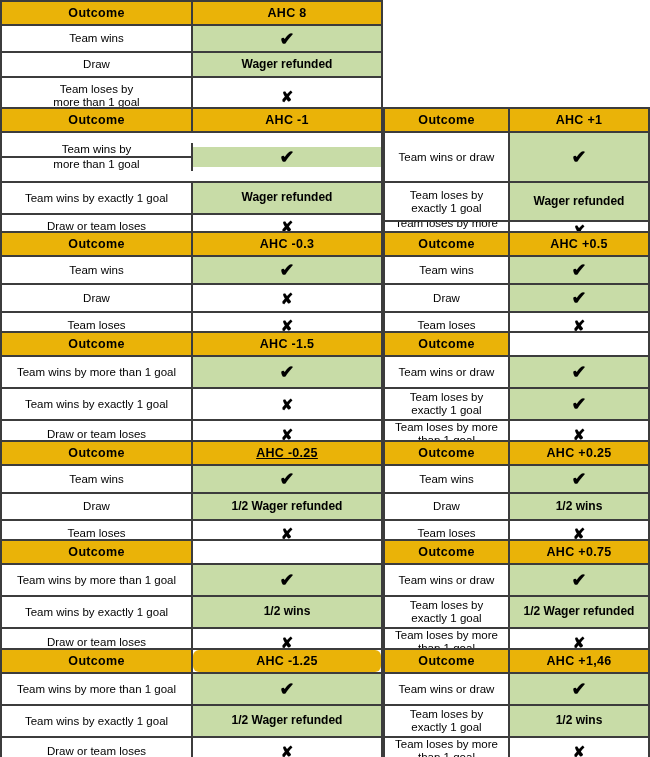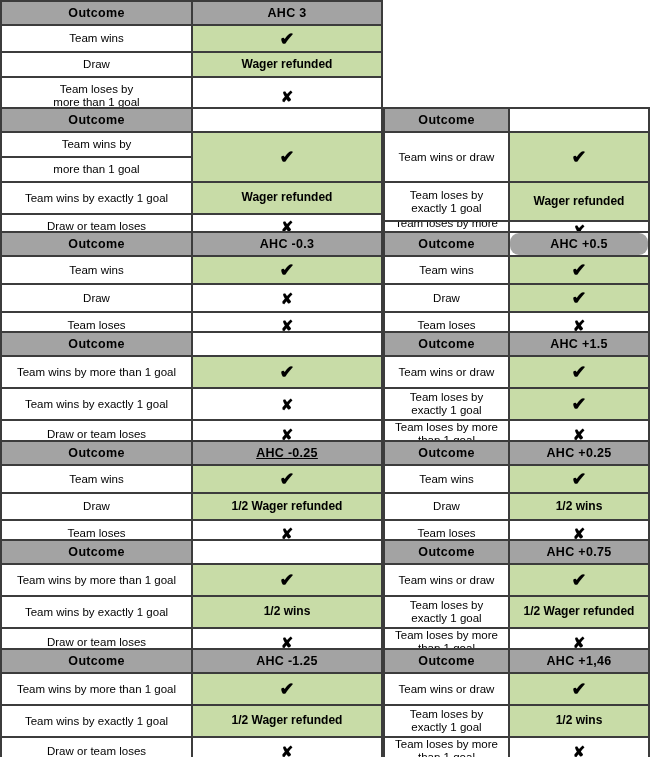--- a/index.html
+++ b/index.html
@@ -61,21 +61,21 @@
   }
   .c-value {
     background: #ffffff;
     font-size: 12px;
     font-weight: bold;
   }
 
   
   .hdr .c-outcome,
   .hdr .c-value {
-    background: #a3a3a3;
+    background: #eab308;
     font-weight: bold;
     font-size: 12.5px;
     letter-spacing: .3px;
   }
 
   
   .win  { background: #c8dca7 !important; }
 
   
   .mark {
@@ -109,21 +109,21 @@
 
   .wrap2 { white-space: normal; }
 </style>
 </head>
 <body>
 
 <div id="root">
     <div class="block" style="left: 0px; top: 0px; width: 383px; height: 108px;">
       <div class="row hdr hdr-row" style="flex: 0 0 22px;">
         <div class="cell c-outcome" style="flex: 0 0 191px;">Outcome</div>
-        <div class="cell c-value" style="flex: 1 1 auto;">AHC 3</div>
+        <div class="cell c-value" style="flex: 1 1 auto;">AHC 8</div>
       </div>
       <div class="row" style="flex: 0 0 25px;">
         <div class="cell c-outcome" style="flex: 0 0 191px;">
           <span class="wrap2"><span>Team wins</span></span>
         </div>
         <div class="cell c-value win" style="flex: 1 1 auto;">
           <span class="mark mark-tick">✔</span>
         </div>
       </div>
       <div class="row" style="flex: 0 0 23px;">
@@ -139,22 +139,23 @@
           <span class="wrap2"><span>Team loses by</span><br><span>more than 1 goal</span></span>
         </div>
         <div class="cell c-value" style="flex: 1 1 auto;">
           <span class="mark mark-cross">✘</span>
         </div>
       </div>
     </div>
     <div class="block" style="left: 0px; top: 107px; width: 383px; height: 125px;">
       <div class="row hdr hdr-row" style="flex: 0 0 22px;">
         <div class="cell c-outcome" style="flex: 0 0 191px;">Outcome</div>
-      </div>
-      <div class="row" style="flex: 0 0 48px;">
+        <div class="cell c-value" style="flex: 1 1 auto;">AHC -1</div>
+      </div>
+      <div class="row" style="flex: 0 0 48px; align-items: center;">
         <div class="cell c-outcome split" style="flex: 0 0 191px;">
           <div class="sub">Team wins by</div>
           <div class="sub">more than 1 goal</div>
         </div>
         <div class="cell c-value win" style="flex: 1 1 auto;">
           <span class="mark mark-tick">✔</span>
         </div>
       </div>
       <div class="row" style="flex: 0 0 30px;">
         <div class="cell c-outcome" style="flex: 0 0 191px;">
@@ -169,20 +170,21 @@
           <span class="wrap2"><span>Draw or team loses</span></span>
         </div>
         <div class="cell c-value" style="flex: 1 1 auto;">
           <span class="mark mark-cross">✘</span>
         </div>
       </div>
     </div>
     <div class="block" style="left: 383px; top: 107px; width: 267px; height: 125px;">
       <div class="row hdr hdr-row" style="flex: 0 0 22px;">
         <div class="cell c-outcome" style="flex: 0 0 125px;">Outcome</div>
+        <div class="cell c-value" style="flex: 1 1 auto;">AHC +1</div>
       </div>
       <div class="row" style="flex: 0 0 48px;">
         <div class="cell c-outcome" style="flex: 0 0 125px;">
           <span class="wrap2"><span>Team wins or draw</span></span>
         </div>
         <div class="cell c-value win" style="flex: 1 1 auto;">
           <span class="mark mark-tick">✔</span>
         </div>
       </div>
       <div class="row" style="flex: 0 0 37px;">
@@ -228,21 +230,21 @@
           <span class="wrap2"><span>Team loses</span></span>
         </div>
         <div class="cell c-value" style="flex: 1 1 auto;">
           <span class="mark mark-cross">✘</span>
         </div>
       </div>
     </div>
     <div class="block" style="left: 383px; top: 231px; width: 267px; height: 101px;">
       <div class="row hdr hdr-row" style="flex: 0 0 22px;">
         <div class="cell c-outcome" style="flex: 0 0 125px;">Outcome</div>
-        <div class="cell c-value" style="flex: 1 1 auto; border-radius: 9px;">AHC +0.5</div>
+        <div class="cell c-value" style="flex: 1 1 auto;">AHC +0.5</div>
       </div>
       <div class="row" style="flex: 0 0 26px;">
         <div class="cell c-outcome" style="flex: 0 0 125px;">
           <span class="wrap2"><span>Team wins</span></span>
         </div>
         <div class="cell c-value win" style="flex: 1 1 auto;">
           <span class="mark mark-tick">✔</span>
         </div>
       </div>
       <div class="row" style="flex: 0 0 26px;">
@@ -258,20 +260,21 @@
           <span class="wrap2"><span>Team loses</span></span>
         </div>
         <div class="cell c-value" style="flex: 1 1 auto;">
           <span class="mark mark-cross">✘</span>
         </div>
       </div>
     </div>
     <div class="block" style="left: 0px; top: 331px; width: 383px; height: 110px;">
       <div class="row hdr hdr-row" style="flex: 0 0 22px;">
         <div class="cell c-outcome" style="flex: 0 0 191px;">Outcome</div>
+        <div class="cell c-value" style="flex: 1 1 auto;">AHC -1.5</div>
       </div>
       <div class="row" style="flex: 0 0 30px;">
         <div class="cell c-outcome" style="flex: 0 0 191px;">
           <span class="wrap2"><span>Team wins by more than 1 goal</span></span>
         </div>
         <div class="cell c-value win" style="flex: 1 1 auto;">
           <span class="mark mark-tick">✔</span>
         </div>
       </div>
       <div class="row" style="flex: 0 0 30px;">
@@ -287,21 +290,20 @@
           <span class="wrap2"><span>Draw or team loses</span></span>
         </div>
         <div class="cell c-value" style="flex: 1 1 auto;">
           <span class="mark mark-cross">✘</span>
         </div>
       </div>
     </div>
     <div class="block" style="left: 383px; top: 331px; width: 267px; height: 110px;">
       <div class="row hdr hdr-row" style="flex: 0 0 22px;">
         <div class="cell c-outcome" style="flex: 0 0 125px;">Outcome</div>
-        <div class="cell c-value" style="flex: 1 1 auto;">AHC +1.5</div>
       </div>
       <div class="row" style="flex: 0 0 30px;">
         <div class="cell c-outcome" style="flex: 0 0 125px;">
           <span class="wrap2"><span>Team wins or draw</span></span>
         </div>
         <div class="cell c-value win" style="flex: 1 1 auto;">
           <span class="mark mark-tick">✔</span>
         </div>
       </div>
       <div class="row" style="flex: 0 0 30px;">
@@ -436,21 +438,21 @@
           <span class="wrap2"><span>Team loses by more</span><br><span>than 1 goal</span></span>
         </div>
         <div class="cell c-value" style="flex: 1 1 auto;">
           <span class="mark mark-cross">✘</span>
         </div>
       </div>
     </div>
     <div class="block" style="left: 0px; top: 648px; width: 383px; height: 109px;">
       <div class="row hdr hdr-row" style="flex: 0 0 22px;">
         <div class="cell c-outcome" style="flex: 0 0 191px;">Outcome</div>
-        <div class="cell c-value" style="flex: 1 1 auto;">AHC -1.25</div>
+        <div class="cell c-value" style="flex: 1 1 auto; border-radius: 6px;">AHC -1.25</div>
       </div>
       <div class="row" style="flex: 0 0 30px;">
         <div class="cell c-outcome" style="flex: 0 0 191px;">
           <span class="wrap2"><span>Team wins by more than 1 goal</span></span>
         </div>
         <div class="cell c-value win" style="flex: 1 1 auto;">
           <span class="mark mark-tick">✔</span>
         </div>
       </div>
       <div class="row" style="flex: 0 0 30px;">

